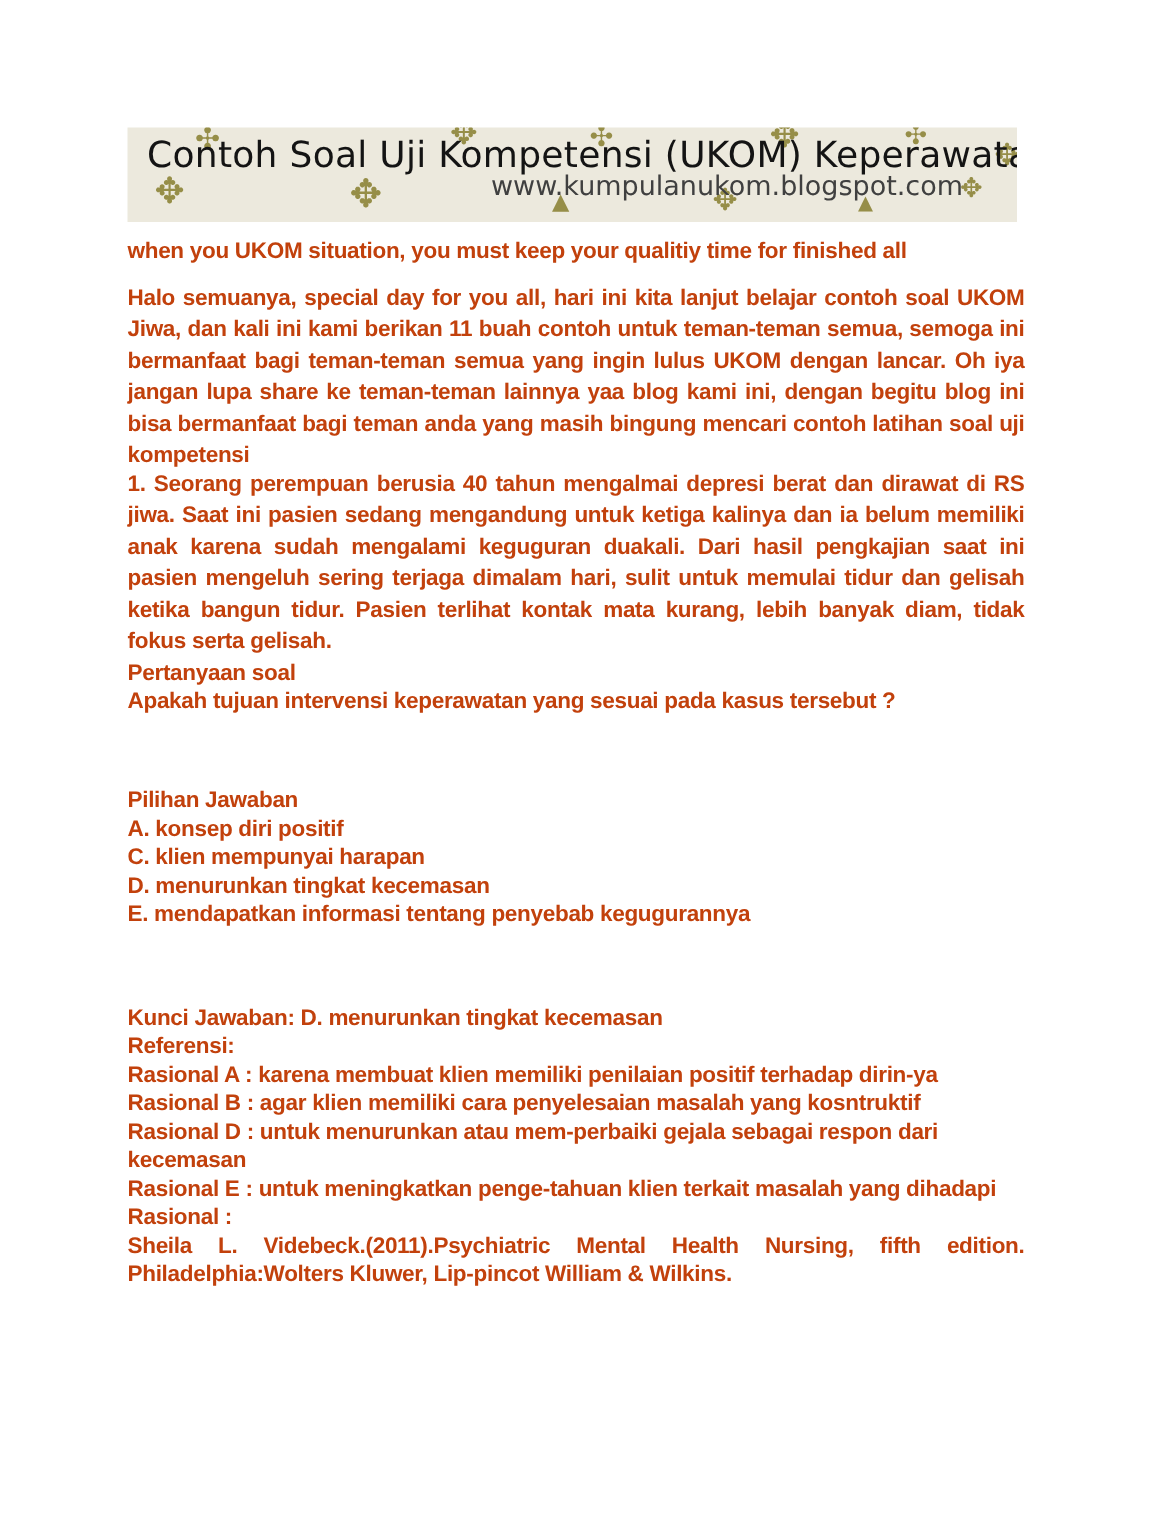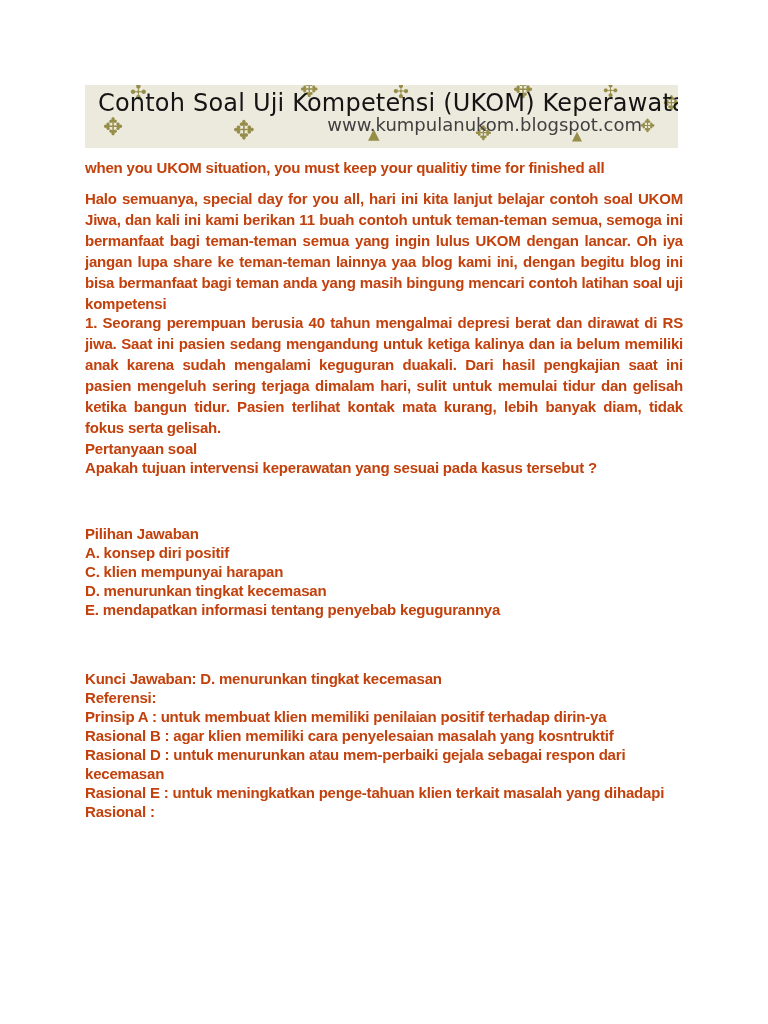--- a/index.html
+++ b/index.html
@@ -76,21 +76,22 @@
       <p class="txt lh19">Pilihan Jawaban</p>
       <p class="txt lh19">A. konsep diri positif</p>
       <p class="txt lh19">C. klien mempunyai harapan</p>
       <p class="txt lh19">D. menurunkan tingkat kecemasan</p>
       <p class="txt lh19">E. mendapatkan informasi tentang penyebab kegugurannya</p>
     </div>
 
     <div class="abs" style="top:669px">
       <p class="txt lh19">Kunci Jawaban: D. menurunkan tingkat kecemasan</p>
       <p class="txt lh19">Referensi:</p>
-      <p class="txt lh19">Prinsip A : untuk membuat klien memiliki penilaian positif terhadap dirin-ya</p>
+      <p class="txt lh19">Rasional A : karena membuat klien memiliki penilaian positif terhadap dirin-ya</p>
       <p class="txt lh19">Rasional B : agar klien memiliki cara penyelesaian masalah yang kosntruktif</p>
       <p class="txt lh19">Rasional D : untuk menurunkan atau mem-perbaiki gejala sebagai respon dari kecemasan</p>
       <p class="txt lh19">Rasional E : untuk meningkatkan penge-tahuan klien terkait masalah yang dihadapi</p>
       <p class="txt lh19">Rasional :</p>
+      <p class="txt lh19 justify">Sheila L. Videbeck.(2011).Psychiatric Mental Health Nursing, fifth edition. Philadelphia:Wolters Kluwer, Lip-pincot William &amp; Wilkins.</p>
     </div>
 
   </div>
 </div>
 
 </body></html>

